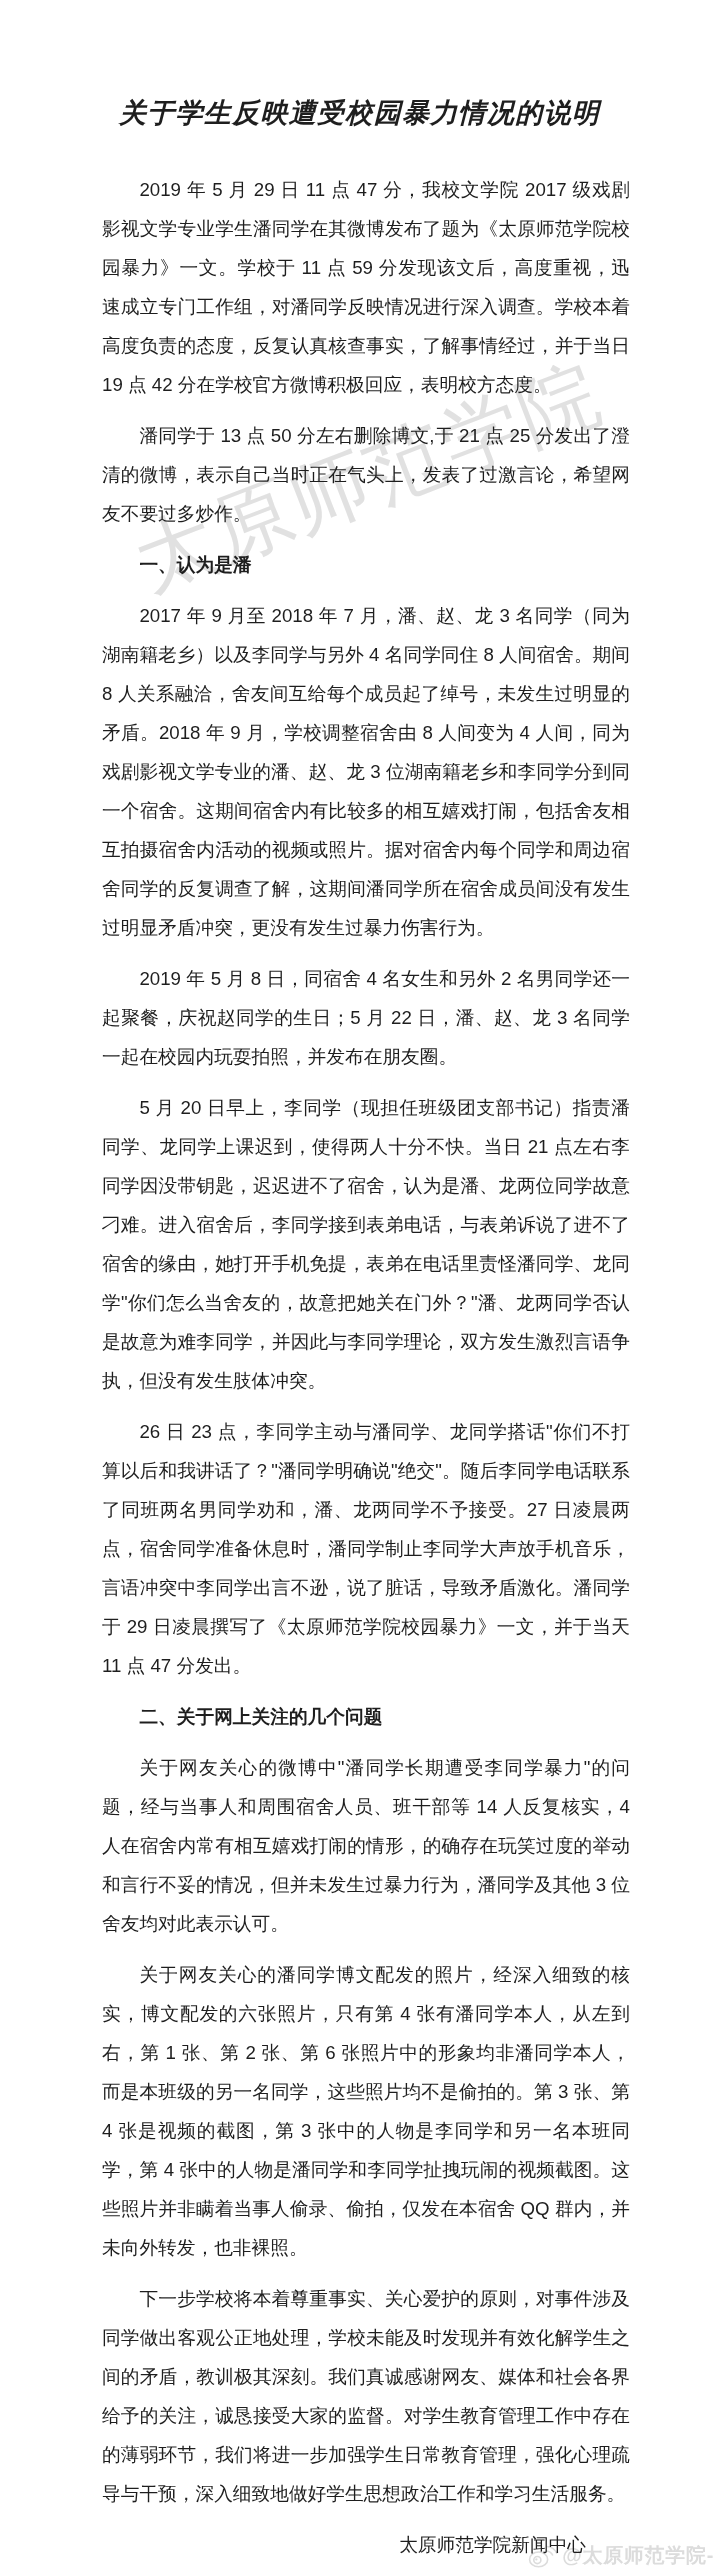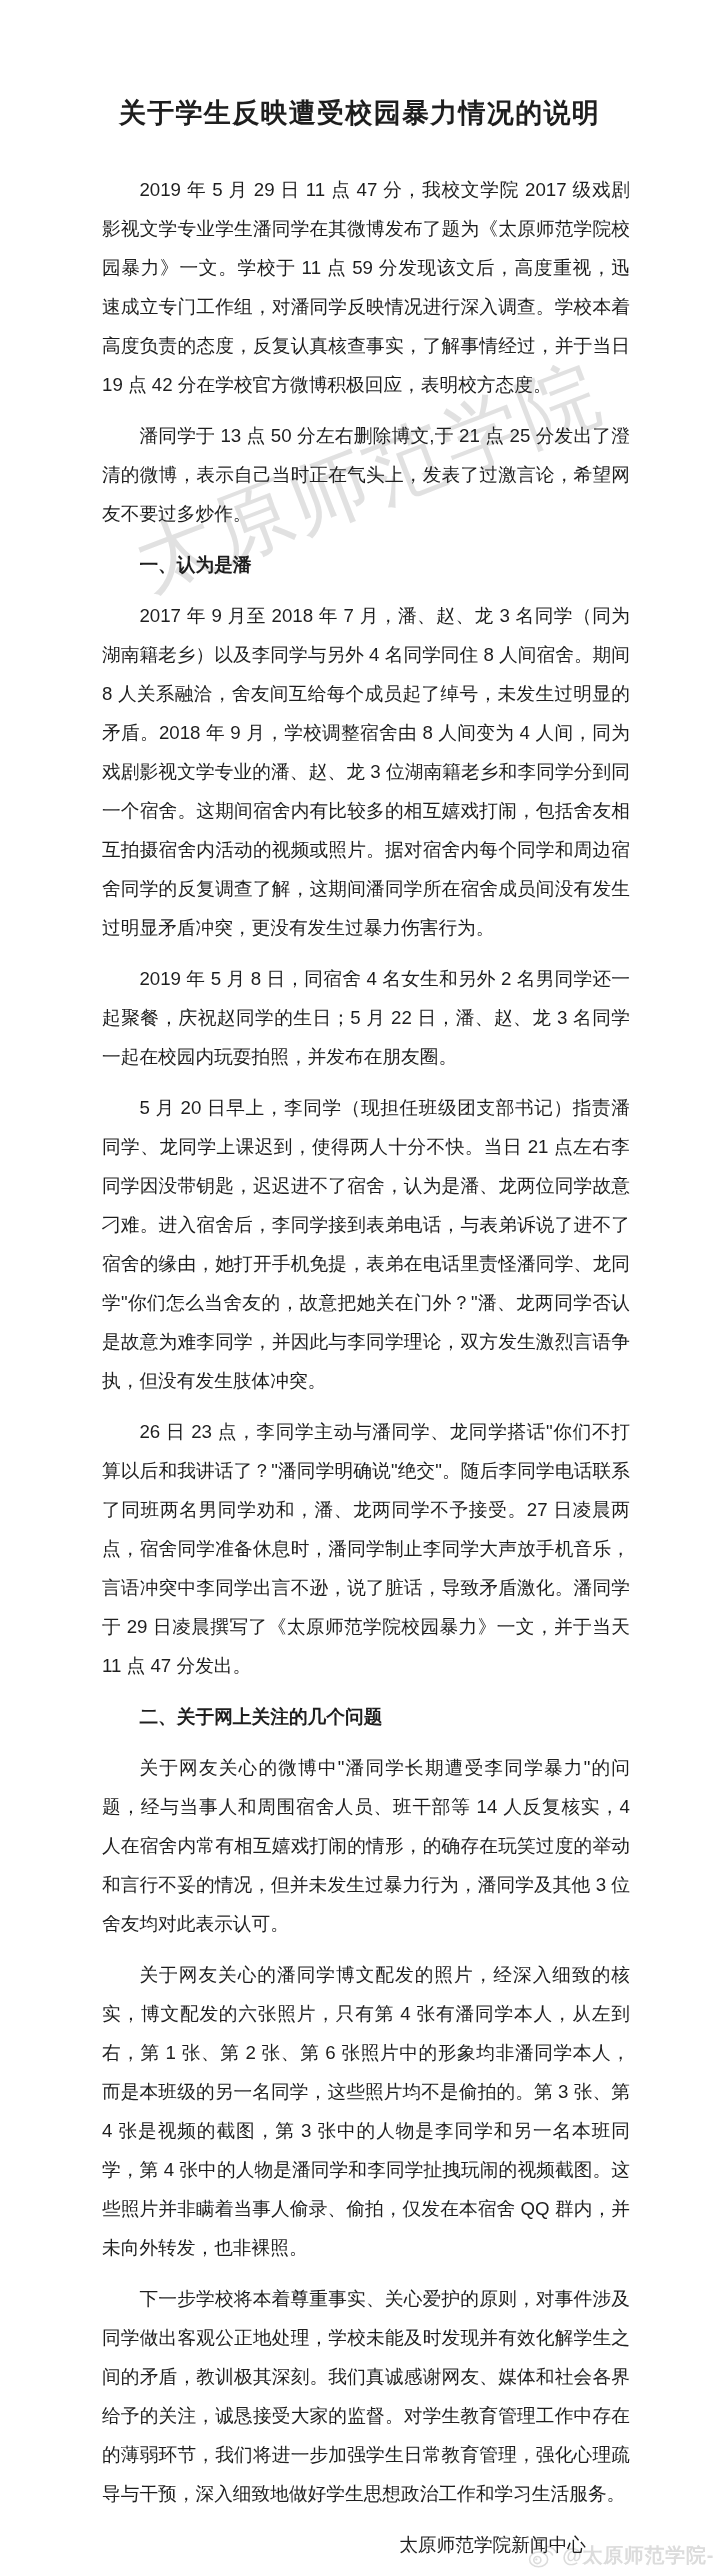--- a/index.html
+++ b/index.html
@@ -15,20 +15,21 @@
   }
   .doc-title {
     padding-top: 77px;
     text-align: center;
     font-size: 27px;
     line-height: 36px;
     font-weight: bold;
     letter-spacing: 1.3px;
     position: relative;
     z-index: 2;
+    font-style: italic;
   }
   .doc-body {
     position: relative;
     z-index: 2;
     margin: 39px 77px 0 90px;
     font-size: 18.7px;
     line-height: 39px;
     text-align: justify;
   }
   .doc-body p { margin: 12px; }

